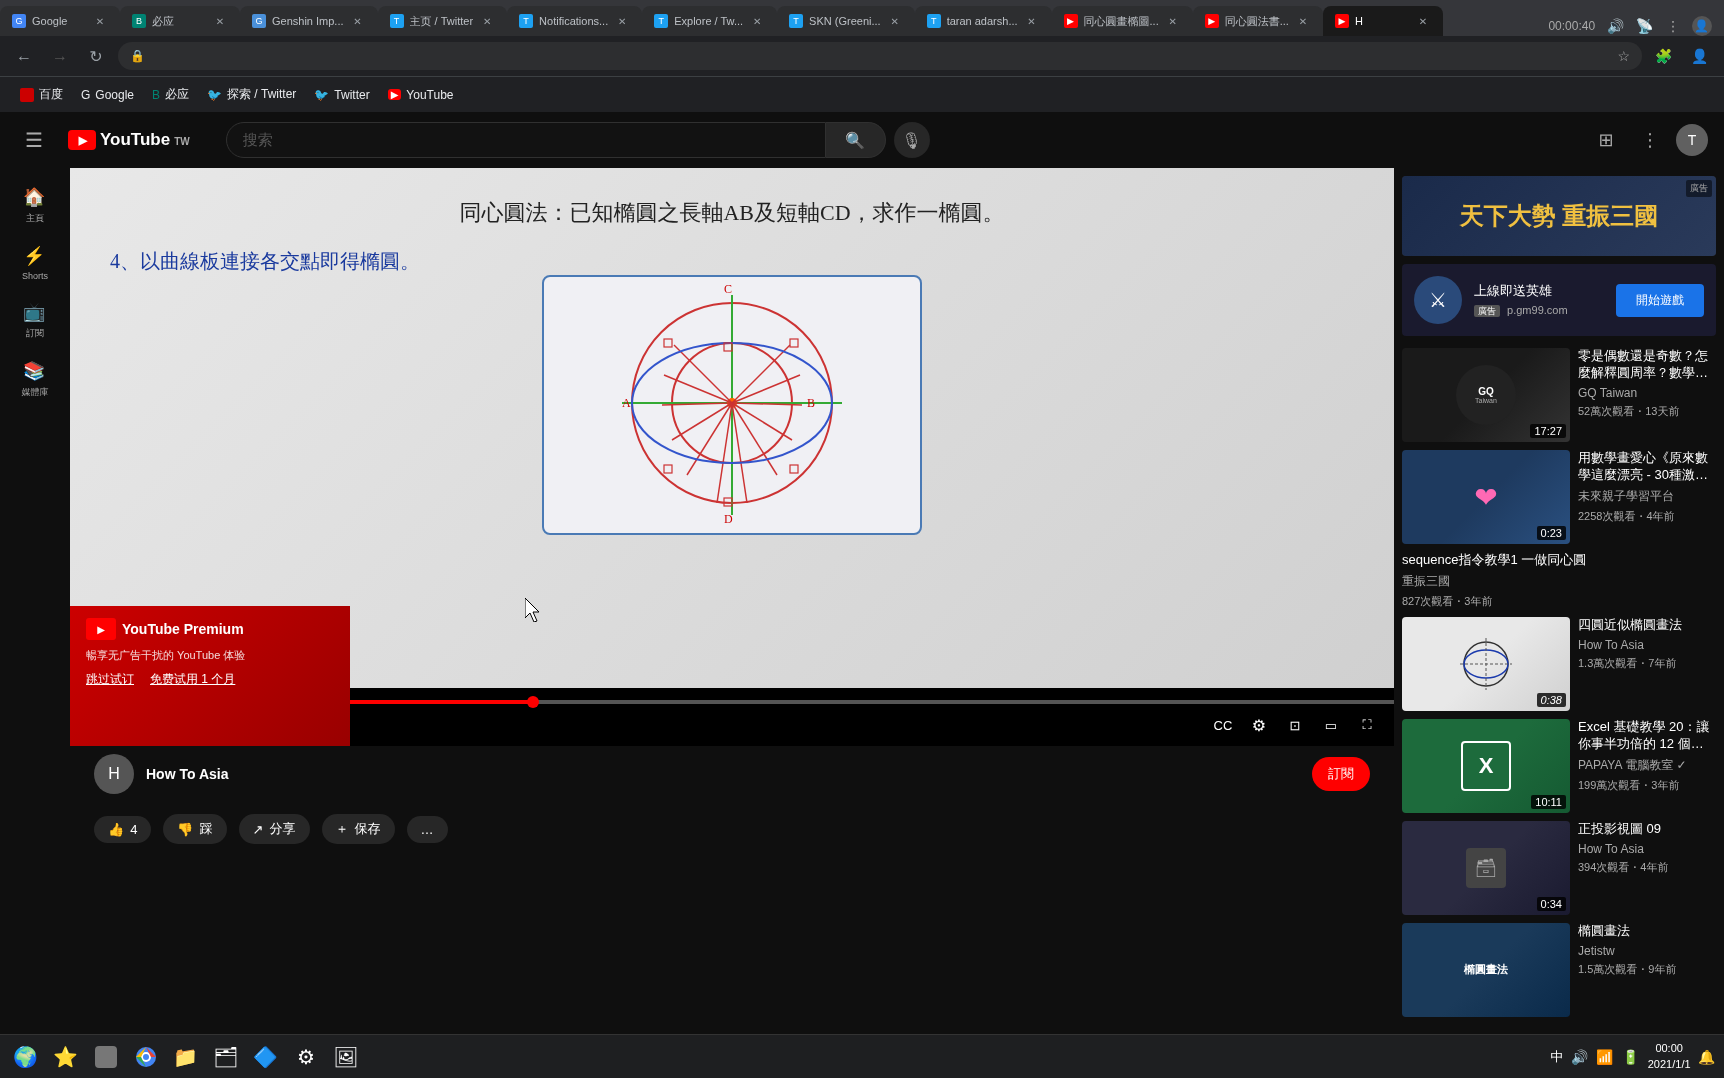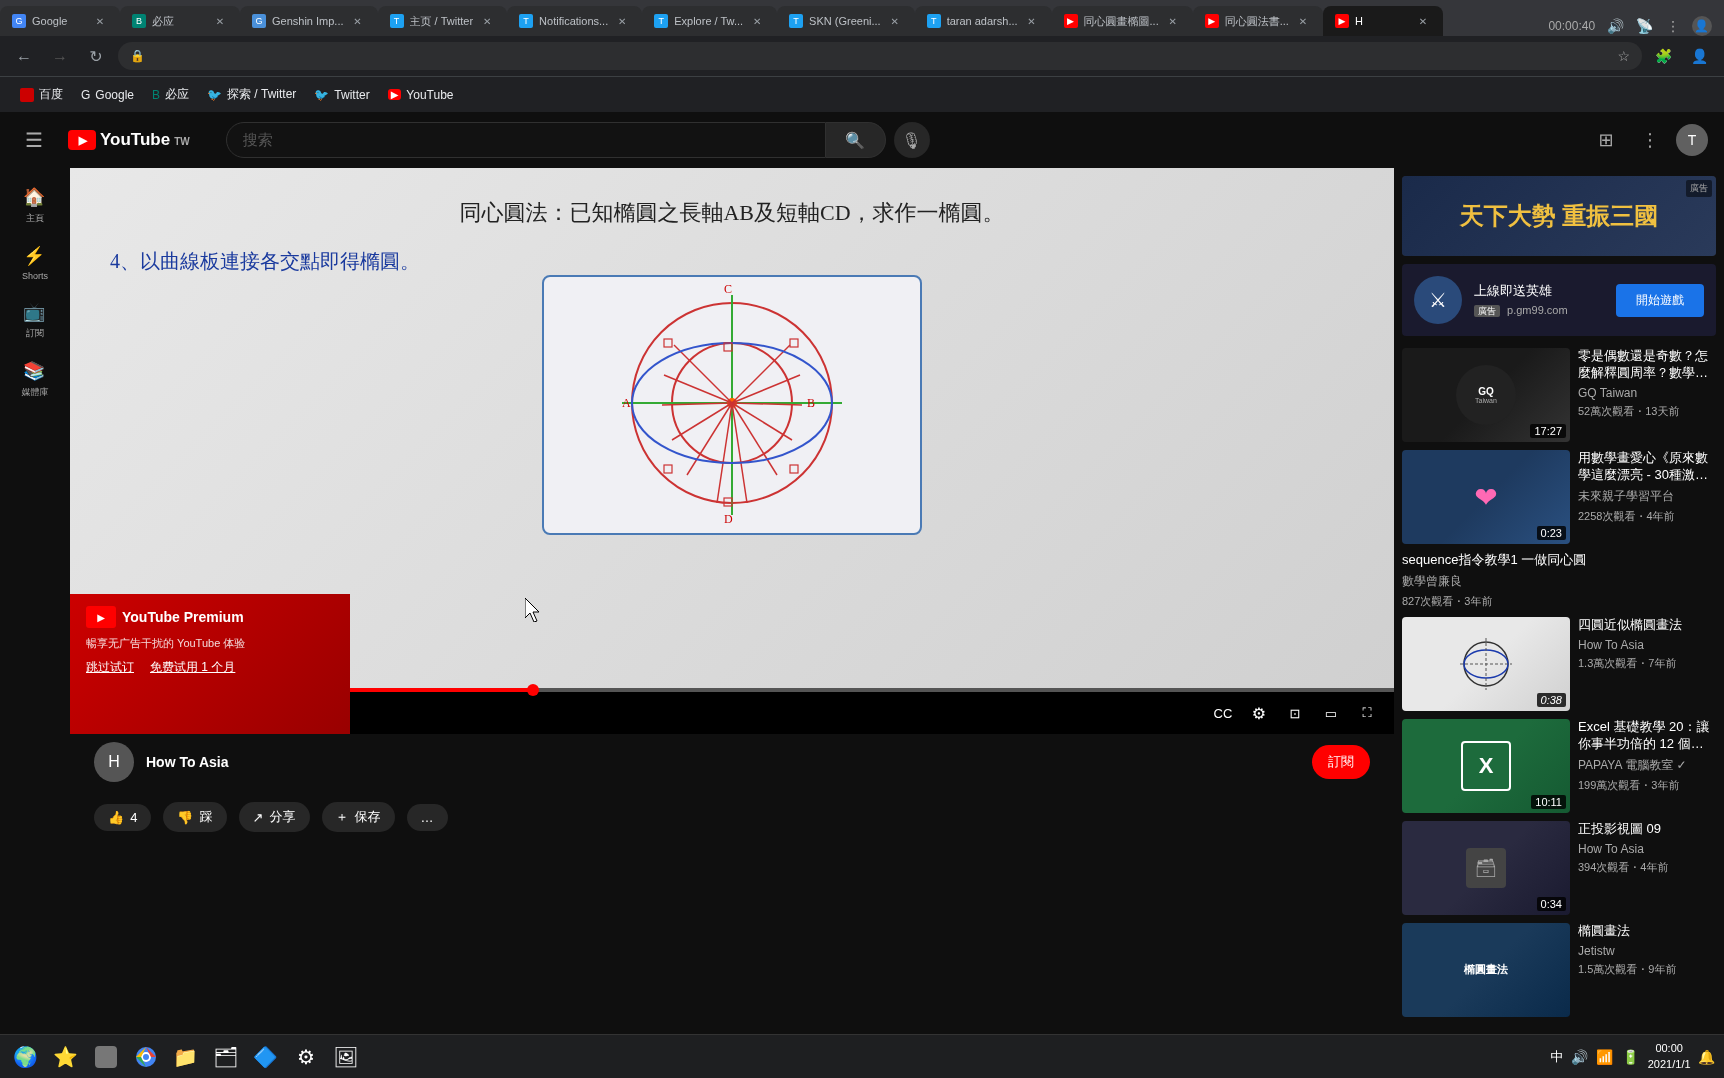--- a/index.html
+++ b/index.html
@@ -295,21 +295,21 @@
       font-size: 20px;
       color: #1a3a9e;
       font-family: serif;
       text-align: left;
       width: 100%;
     }
 
     
     .video-controls {
       background: rgba(0,0,0,0.8);
-      padding: 0 0 0 0;
+      padding: 12px 0 0 0;
       position: relative;
     }
     .progress-bar-track {
       width: 100%;
       height: 4px;
       background: #555;
       position: relative;
       cursor: pointer;
     }
     .progress-bar-fill {
@@ -948,21 +948,21 @@
           <div class="rec-info">
             <div class="rec-title">用數學畫愛心《原來數學這麼漂亮 - 30種激發創意的手繪練習》</div>
             <div class="rec-channel">未來親子學習平台</div>
             <div class="rec-meta">2258次觀看・4年前</div>
           </div>
         </div>
 
         <div class="rec-video">
           <div class="rec-info">
             <div class="rec-title">sequence指令教學1 一做同心圓</div>
-            <div class="rec-channel">數學曾廉良</div>
+            <div class="rec-channel">重振三國</div>
             <div class="rec-meta">827次觀看・3年前</div>
           </div>
         </div>
 
         <div class="rec-video">
           <div class="rec-thumb thumb-circle">
             <div style="width:100%;height:100%;display:flex;align-items:center;justify-content:center;">
               <svg width="80" height="60" viewBox="0 0 80 60">
                 <circle cx="40" cy="30" r="22" fill="none" stroke="#333" stroke-width="1.5"></circle>
                 <ellipse cx="40" cy="30" rx="22" ry="14" fill="none" stroke="#1a3aad" stroke-width="1.5"></ellipse>

